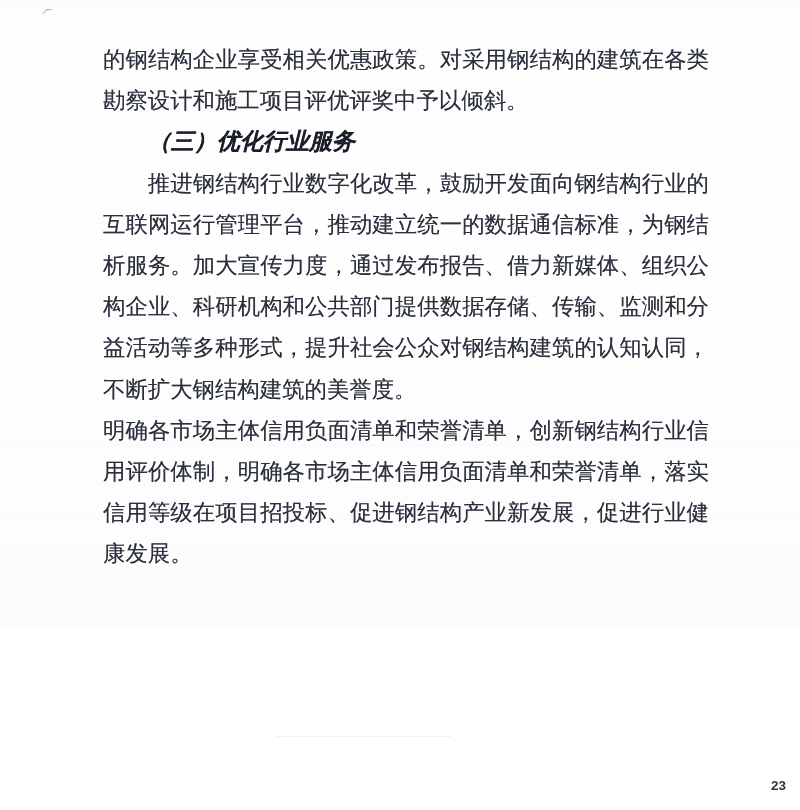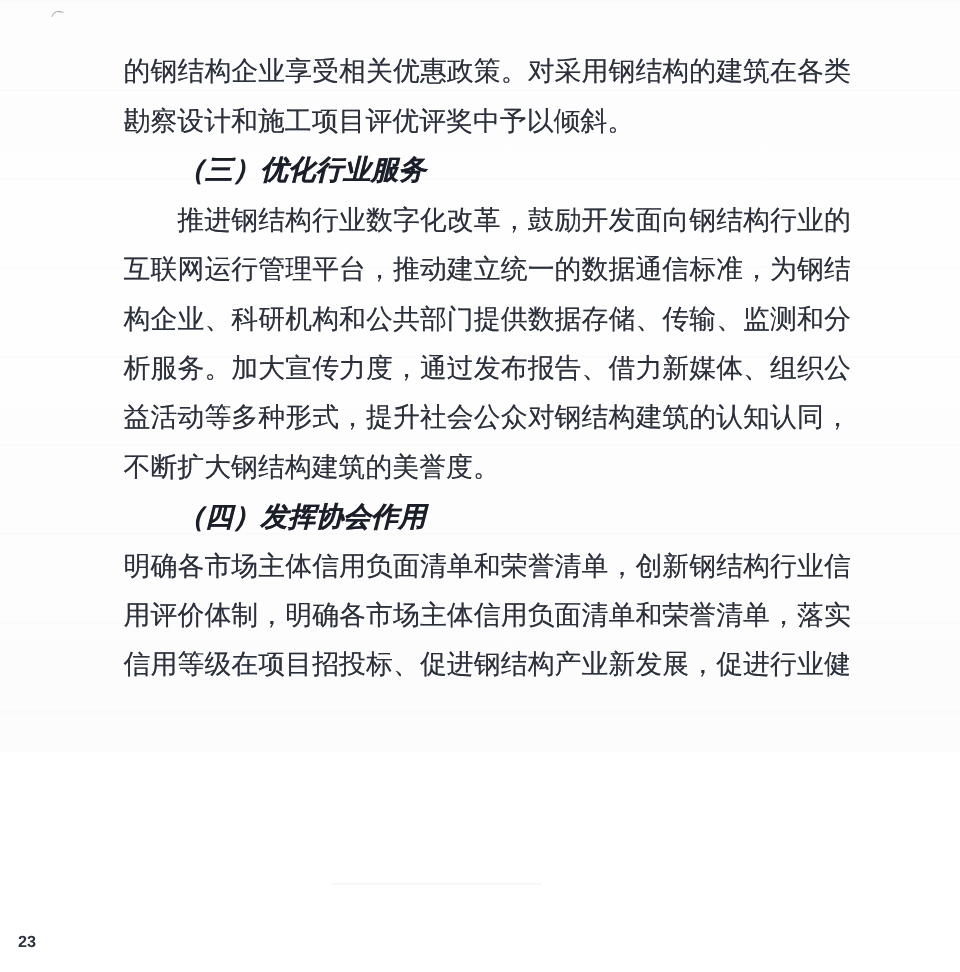--- a/index.html
+++ b/index.html
@@ -65,23 +65,23 @@
   .line.heading {
     font-weight: bold;
     font-size: 23px;
     color: #1a1e29;
     padding-left: 44.8px;
     text-shadow: 0.3px 0 0 rgba(26,30,41,0.8);
     font-style: italic;
   }
   .page-footer {
     position: absolute;
-    left: 15px; top: 776px;
+    left: 4px; top: 776px;
     width: 782px;
-    text-align: left;
+    text-align: right;
   }
   .page-number {
     font-family: "Liberation Sans", sans-serif;
     font-size: 13.5px;
     font-weight: bold;
     color: #2f3340;
     display: inline-block;
   }
 </style>
 </head>
@@ -91,27 +91,27 @@
 
   <span class="scan-mark"></span>
   <span class="scan-line"></span>
 
   <div class="doc">
     <div class="line full">的钢结构企业享受相关优惠政策。对采用钢结构的建筑在各类</div>
     <div class="line">勘察设计和施工项目评优评奖中予以倾斜。</div>
     <div class="line heading">（三）优化行业服务</div>
     <div class="line full indent">推进钢结构行业数字化改革，鼓励开发面向钢结构行业的</div>
     <div class="line full">互联网运行管理平台，推动建立统一的数据通信标准，为钢结</div>
+    <div class="line full">析服务。加大宣传力度，通过发布报告、借力新媒体、组织公</div>
     <div class="line full">构企业、科研机构和公共部门提供数据存储、传输、监测和分</div>
-    <div class="line full">析服务。加大宣传力度，通过发布报告、借力新媒体、组织公</div>
     <div class="line full">益活动等多种形式，提升社会公众对钢结构建筑的认知认同，</div>
     <div class="line">不断扩大钢结构建筑的美誉度。</div>
-    <div class="line heading">（四）发挥协会作用</div>
     <div class="line full">明确各市场主体信用负面清单和荣誉清单，创新钢结构行业信</div>
     <div class="line full">用评价体制，明确各市场主体信用负面清单和荣誉清单，落实</div>
     <div class="line full">信用等级在项目招投标、促进钢结构产业新发展，促进行业健</div>
+    <div class="line">康发展。</div>
   </div>
 
   <div class="page-footer">
     <span class="page-number">23</span>
   </div>
 
 </div>
 
 </body></html>

